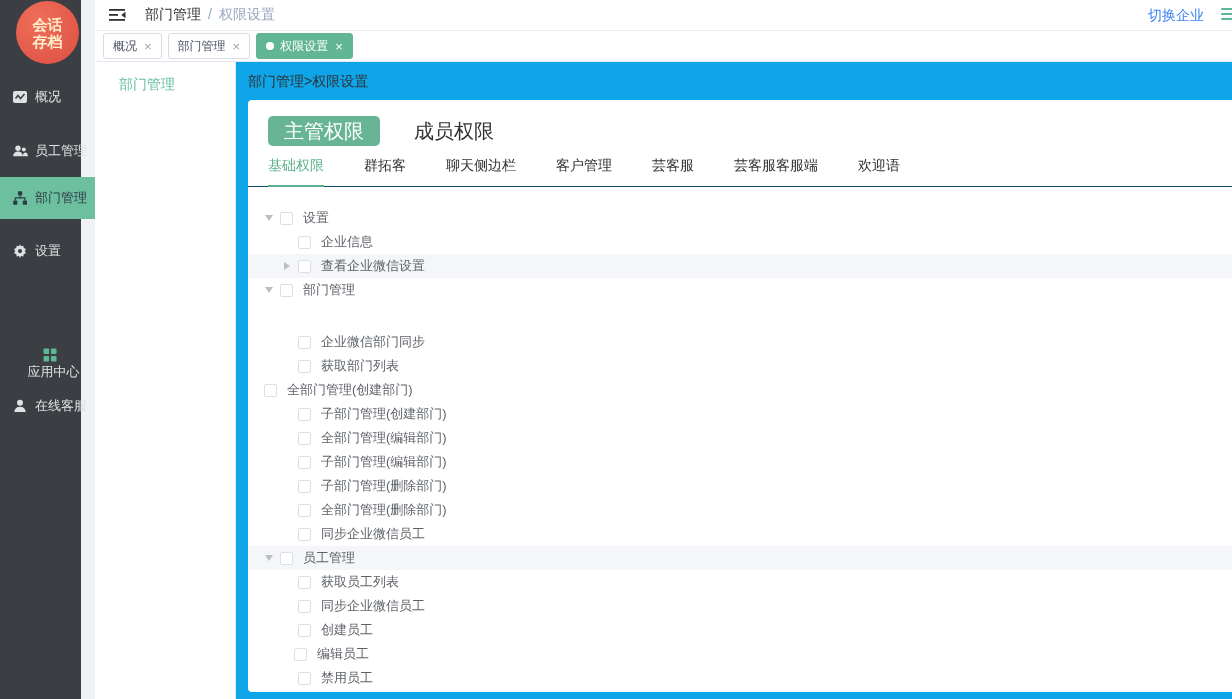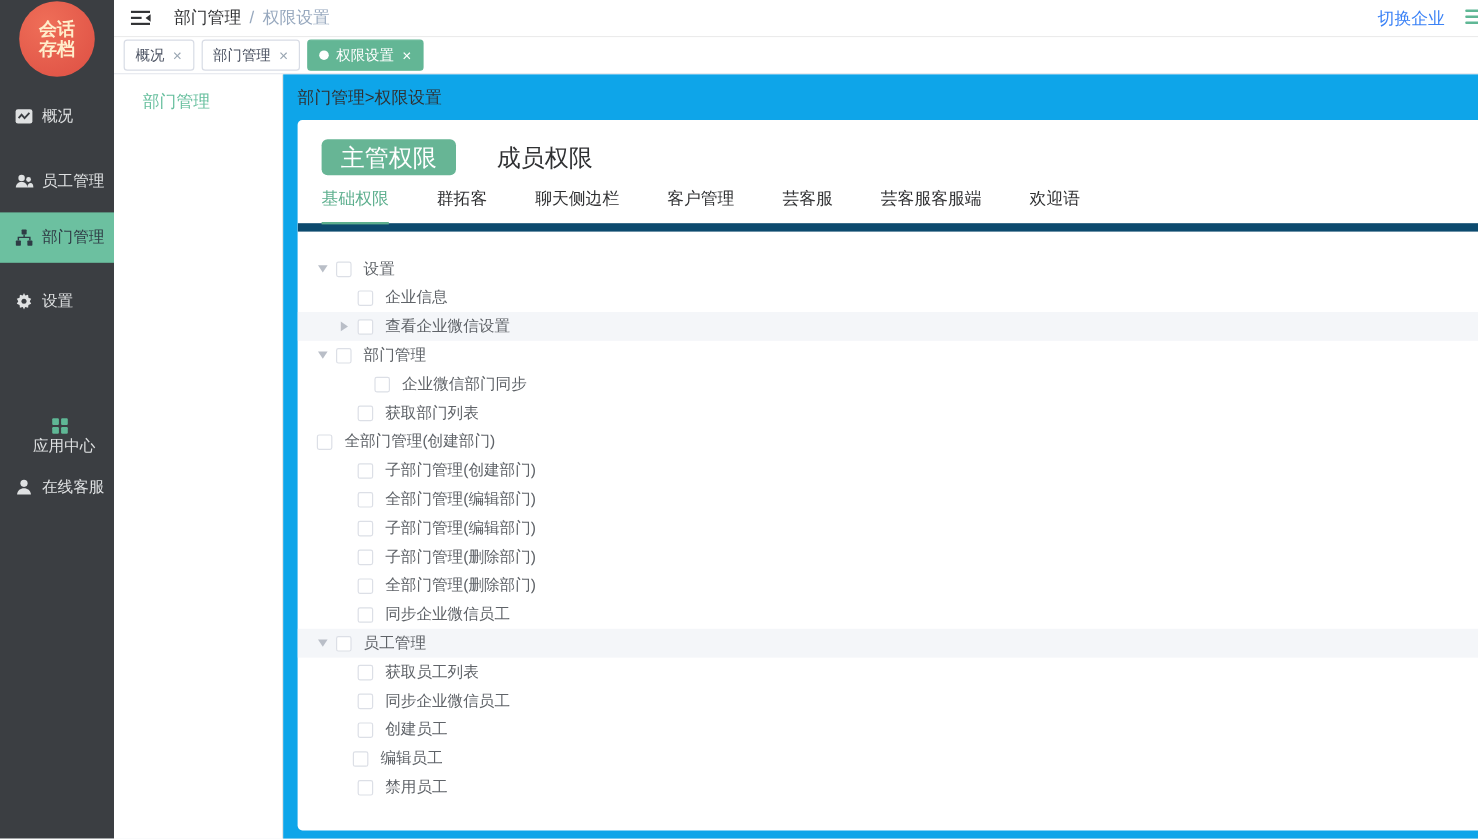--- a/index.html
+++ b/index.html
@@ -1,21 +1,21 @@
 <!DOCTYPE html>
 <html><head>
 <meta charset="utf-8">
 <style>
   * { margin:0; padding:0; box-sizing:border-box; }
   html,body { width:1232px; height:699px; overflow:hidden; }
   body { font-family:"Liberation Sans","DejaVu Sans",sans-serif; }
   .app { position:relative; width:1232px; height:699px; background:#f0f2f5; overflow:hidden; }
 
   
-  .sidebar { position:absolute; left:0; top:0; width:95px; height:699px; background:#3b3e42; z-index:5; }
+  .sidebar { position:absolute; left:0; top:0; width:81px; height:699px; background:#3b3e42; z-index:5; }
   .logo { position:absolute; left:16px; top:1px; width:63px; height:63px; border-radius:50%;
           background:radial-gradient(circle at 35% 30%, #ef6e58, #dd4f43);
           color:#ffeecb; font-weight:bold; font-size:15px; line-height:17px;
           display:flex; flex-direction:column; align-items:center; justify-content:center; }
   .nav-item { position:absolute; left:0; width:95px; height:42px; display:flex; align-items:center;
               padding-left:12px; color:#dfe1e2; font-size:13px; cursor:pointer; }
   .nav-item .nico { width:16px; height:16px; margin-right:7px; flex:0 0 16px; }
   .nav-item.active { background:#6cc0a0; color:#2f3b45; }
   .nav-item:nth-of-type(1){ top:76px; } .nav-item:nth-of-type(2){ top:130px; }
   .nav-item:nth-of-type(3){ top:177px; } .nav-item:nth-of-type(4){ top:230px; }
@@ -56,21 +56,21 @@
   .page-title { height:38px; line-height:38px; padding-left:12px; font-size:14px; color:#303133; }
   .card { position:absolute; left:12px; right:0; top:38px; height:592px; background:#fff;
           border-radius:4px 0 0 4px; overflow:hidden; }
 
   .role-row { padding:16px 0 0 20px; display:flex; align-items:center; }
   .role-btn { height:30px; padding:0 16px; border-radius:5px; font-size:20px; border:none;
               background:transparent; color:#303133; cursor:pointer; font-family:inherit; }
   .role-btn.active { background:#67b595; color:#fff; }
   .role-btn + .role-btn { margin-left:18px; }
 
-  .perm-tabs { margin-top:10px; padding-left:20px; border-bottom:7px solid #0c4a6e; }
+  .perm-tabs { margin-top:10px; padding-left:20px; border-bottom:1px solid #0c4a6e; }
   .ptab { display:inline-block; margin-right:40px; padding-bottom:11px; font-size:14px; line-height:18px;
           color:#303133; cursor:pointer; border-bottom:2px solid transparent; margin-bottom:-1px; }
   .ptab.active { color:#5daf8e; border-bottom-color:#5daf8e; }
 
   .tree { margin-top:19px; }
   .trow { height:24px; display:flex; align-items:center; cursor:pointer; }
   .trow.hl { background:#f4f6f9; }
   .caret { width:16px; flex:0 0 16px; display:flex; align-items:center; justify-content:flex-start; }
   .caret-down { width:0; height:0; border-left:4.5px solid transparent; border-right:4.5px solid transparent;
                 border-top:6px solid #b9bec7; margin-left:1px; }
@@ -212,21 +212,21 @@
             <span class="cb"></span>
             <span class="tlabel">查看企业微信设置</span>
           </div>
           <div class="trow" style="padding-left: 16px;">
             <span class="caret">
               <i class="caret-down"></i>
             </span>
             <span class="cb"></span>
             <span class="tlabel">部门管理</span>
           </div>
-          <div class="trow" style="padding-left: 48px;">
+          <div class="trow" style="padding-left: 34px; margin-top: 28px;">
             <span class="caret"></span>
             <span class="cb"></span>
             <span class="tlabel">企业微信部门同步</span>
           </div>
           <div class="trow" style="padding-left: 34px;">
             <span class="caret"></span>
             <span class="cb"></span>
             <span class="tlabel">获取部门列表</span>
           </div>
           <div class="trow" style="">

